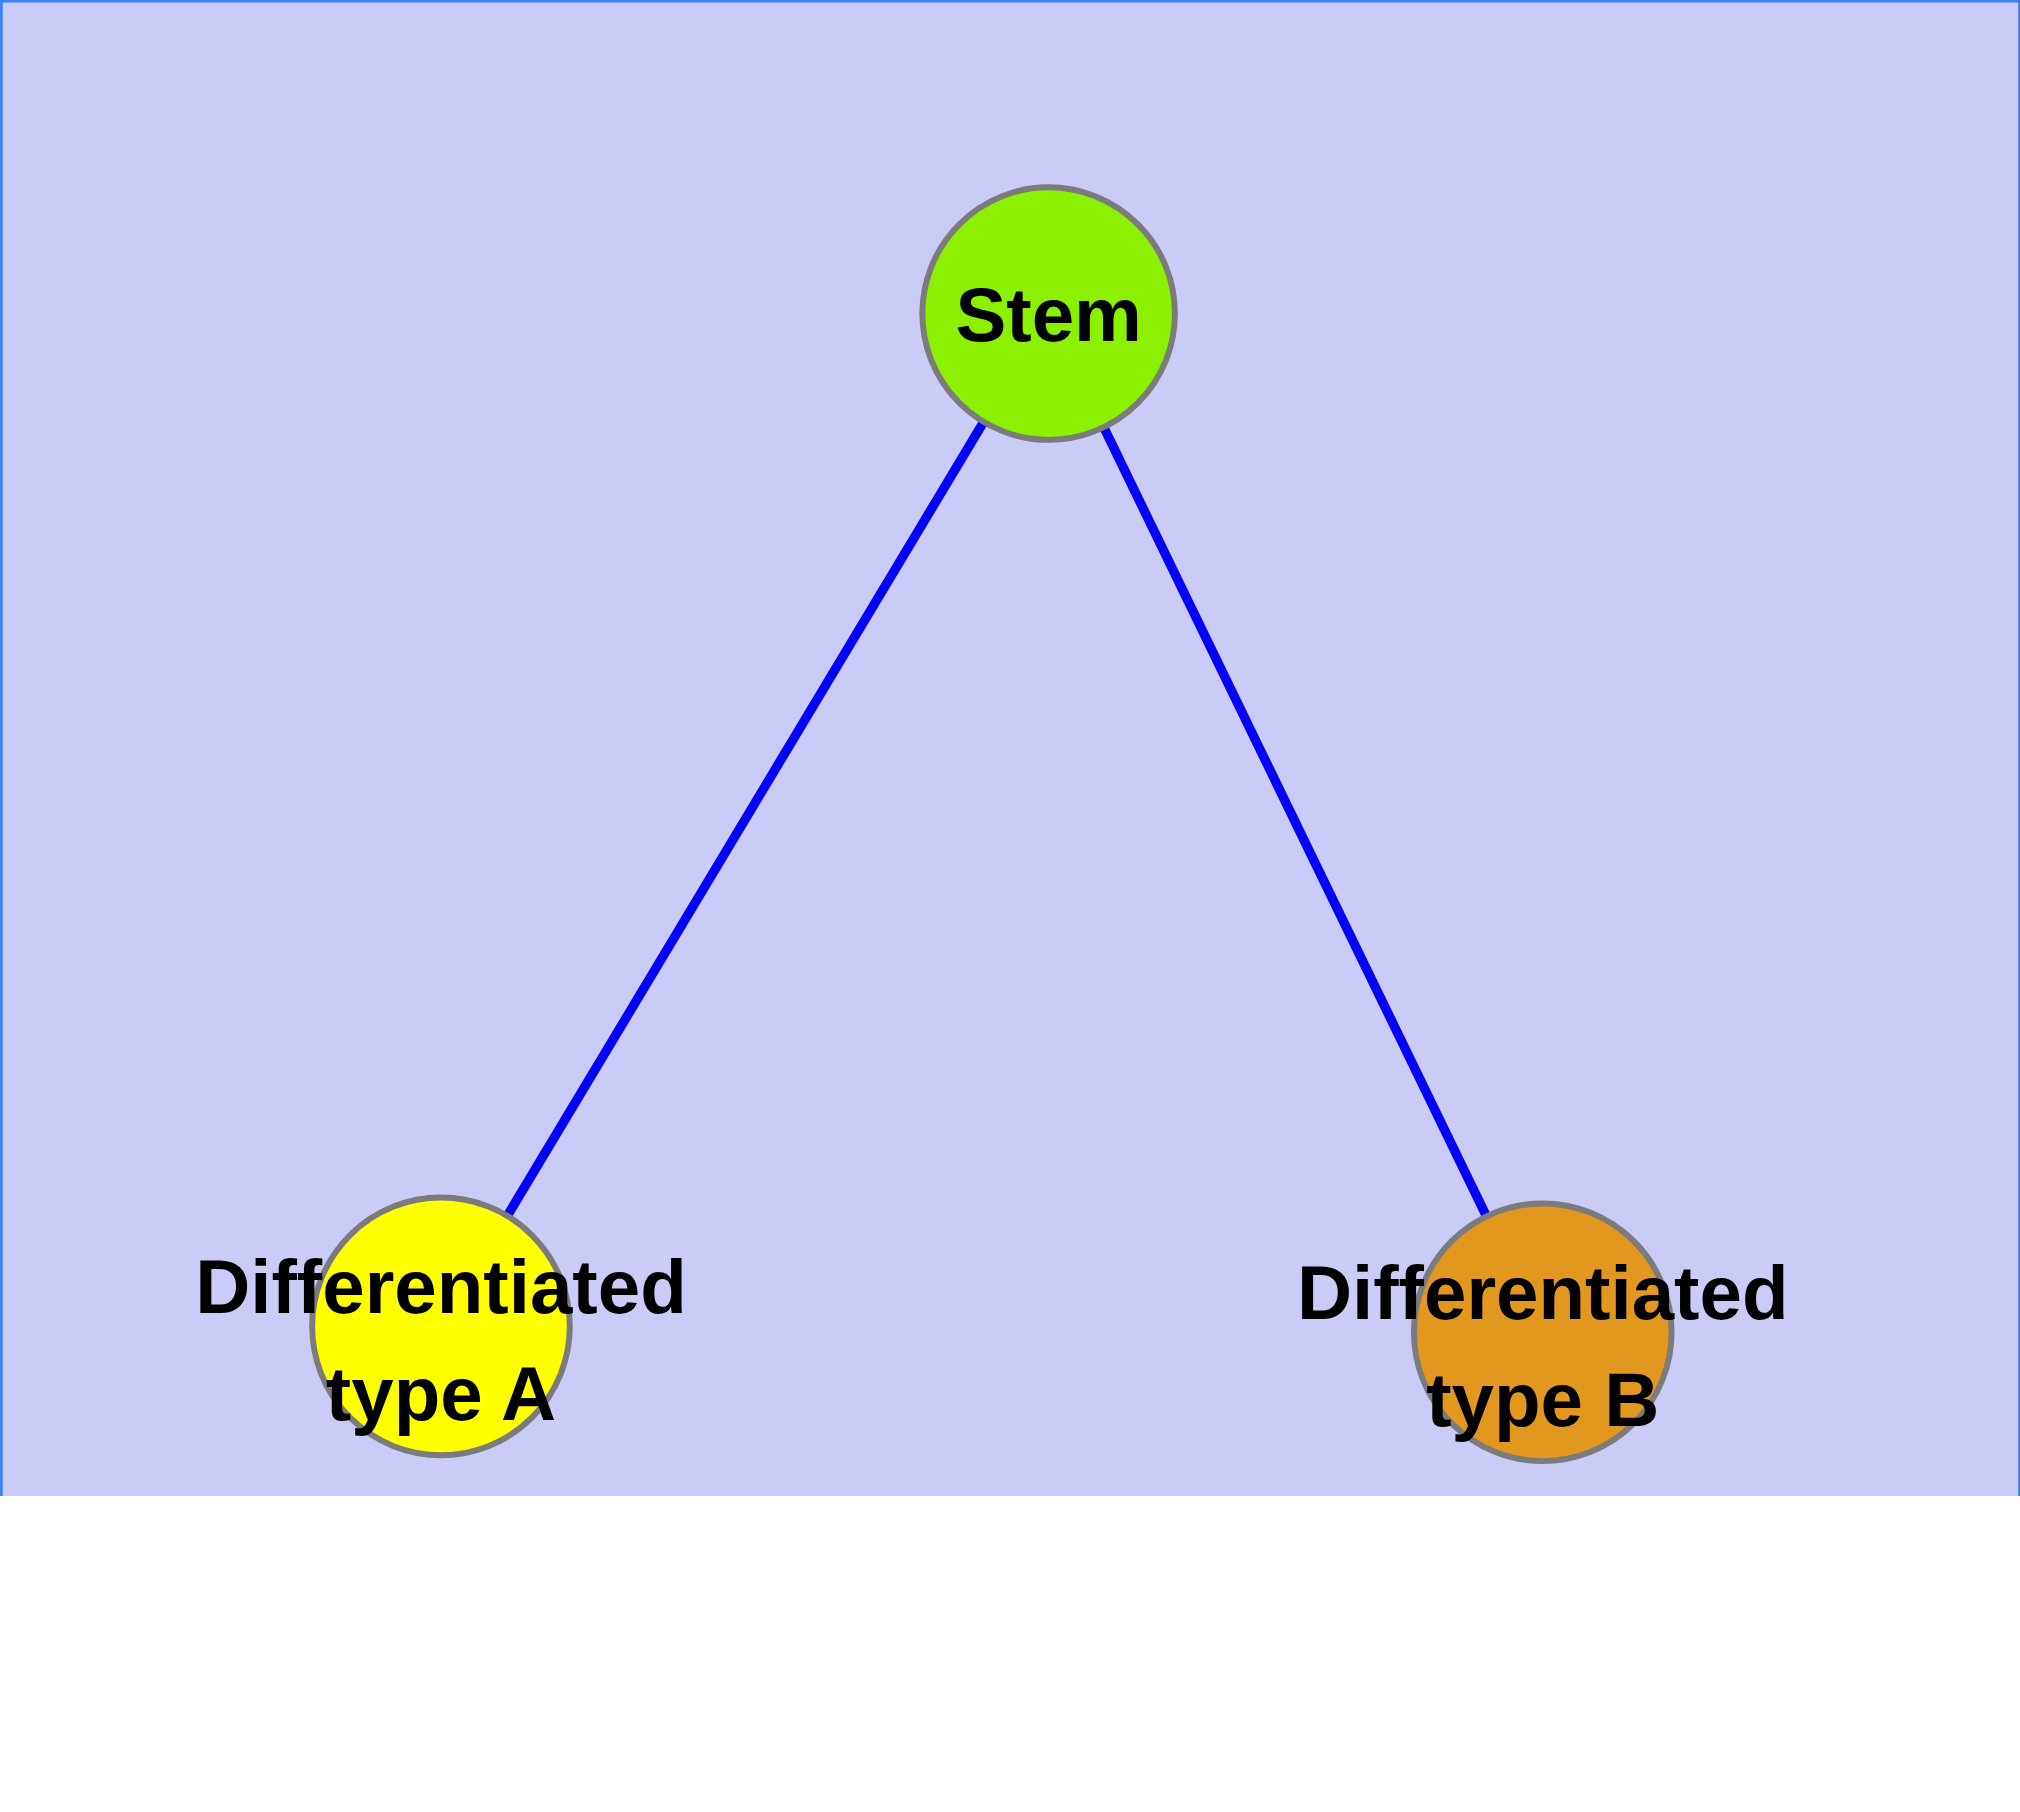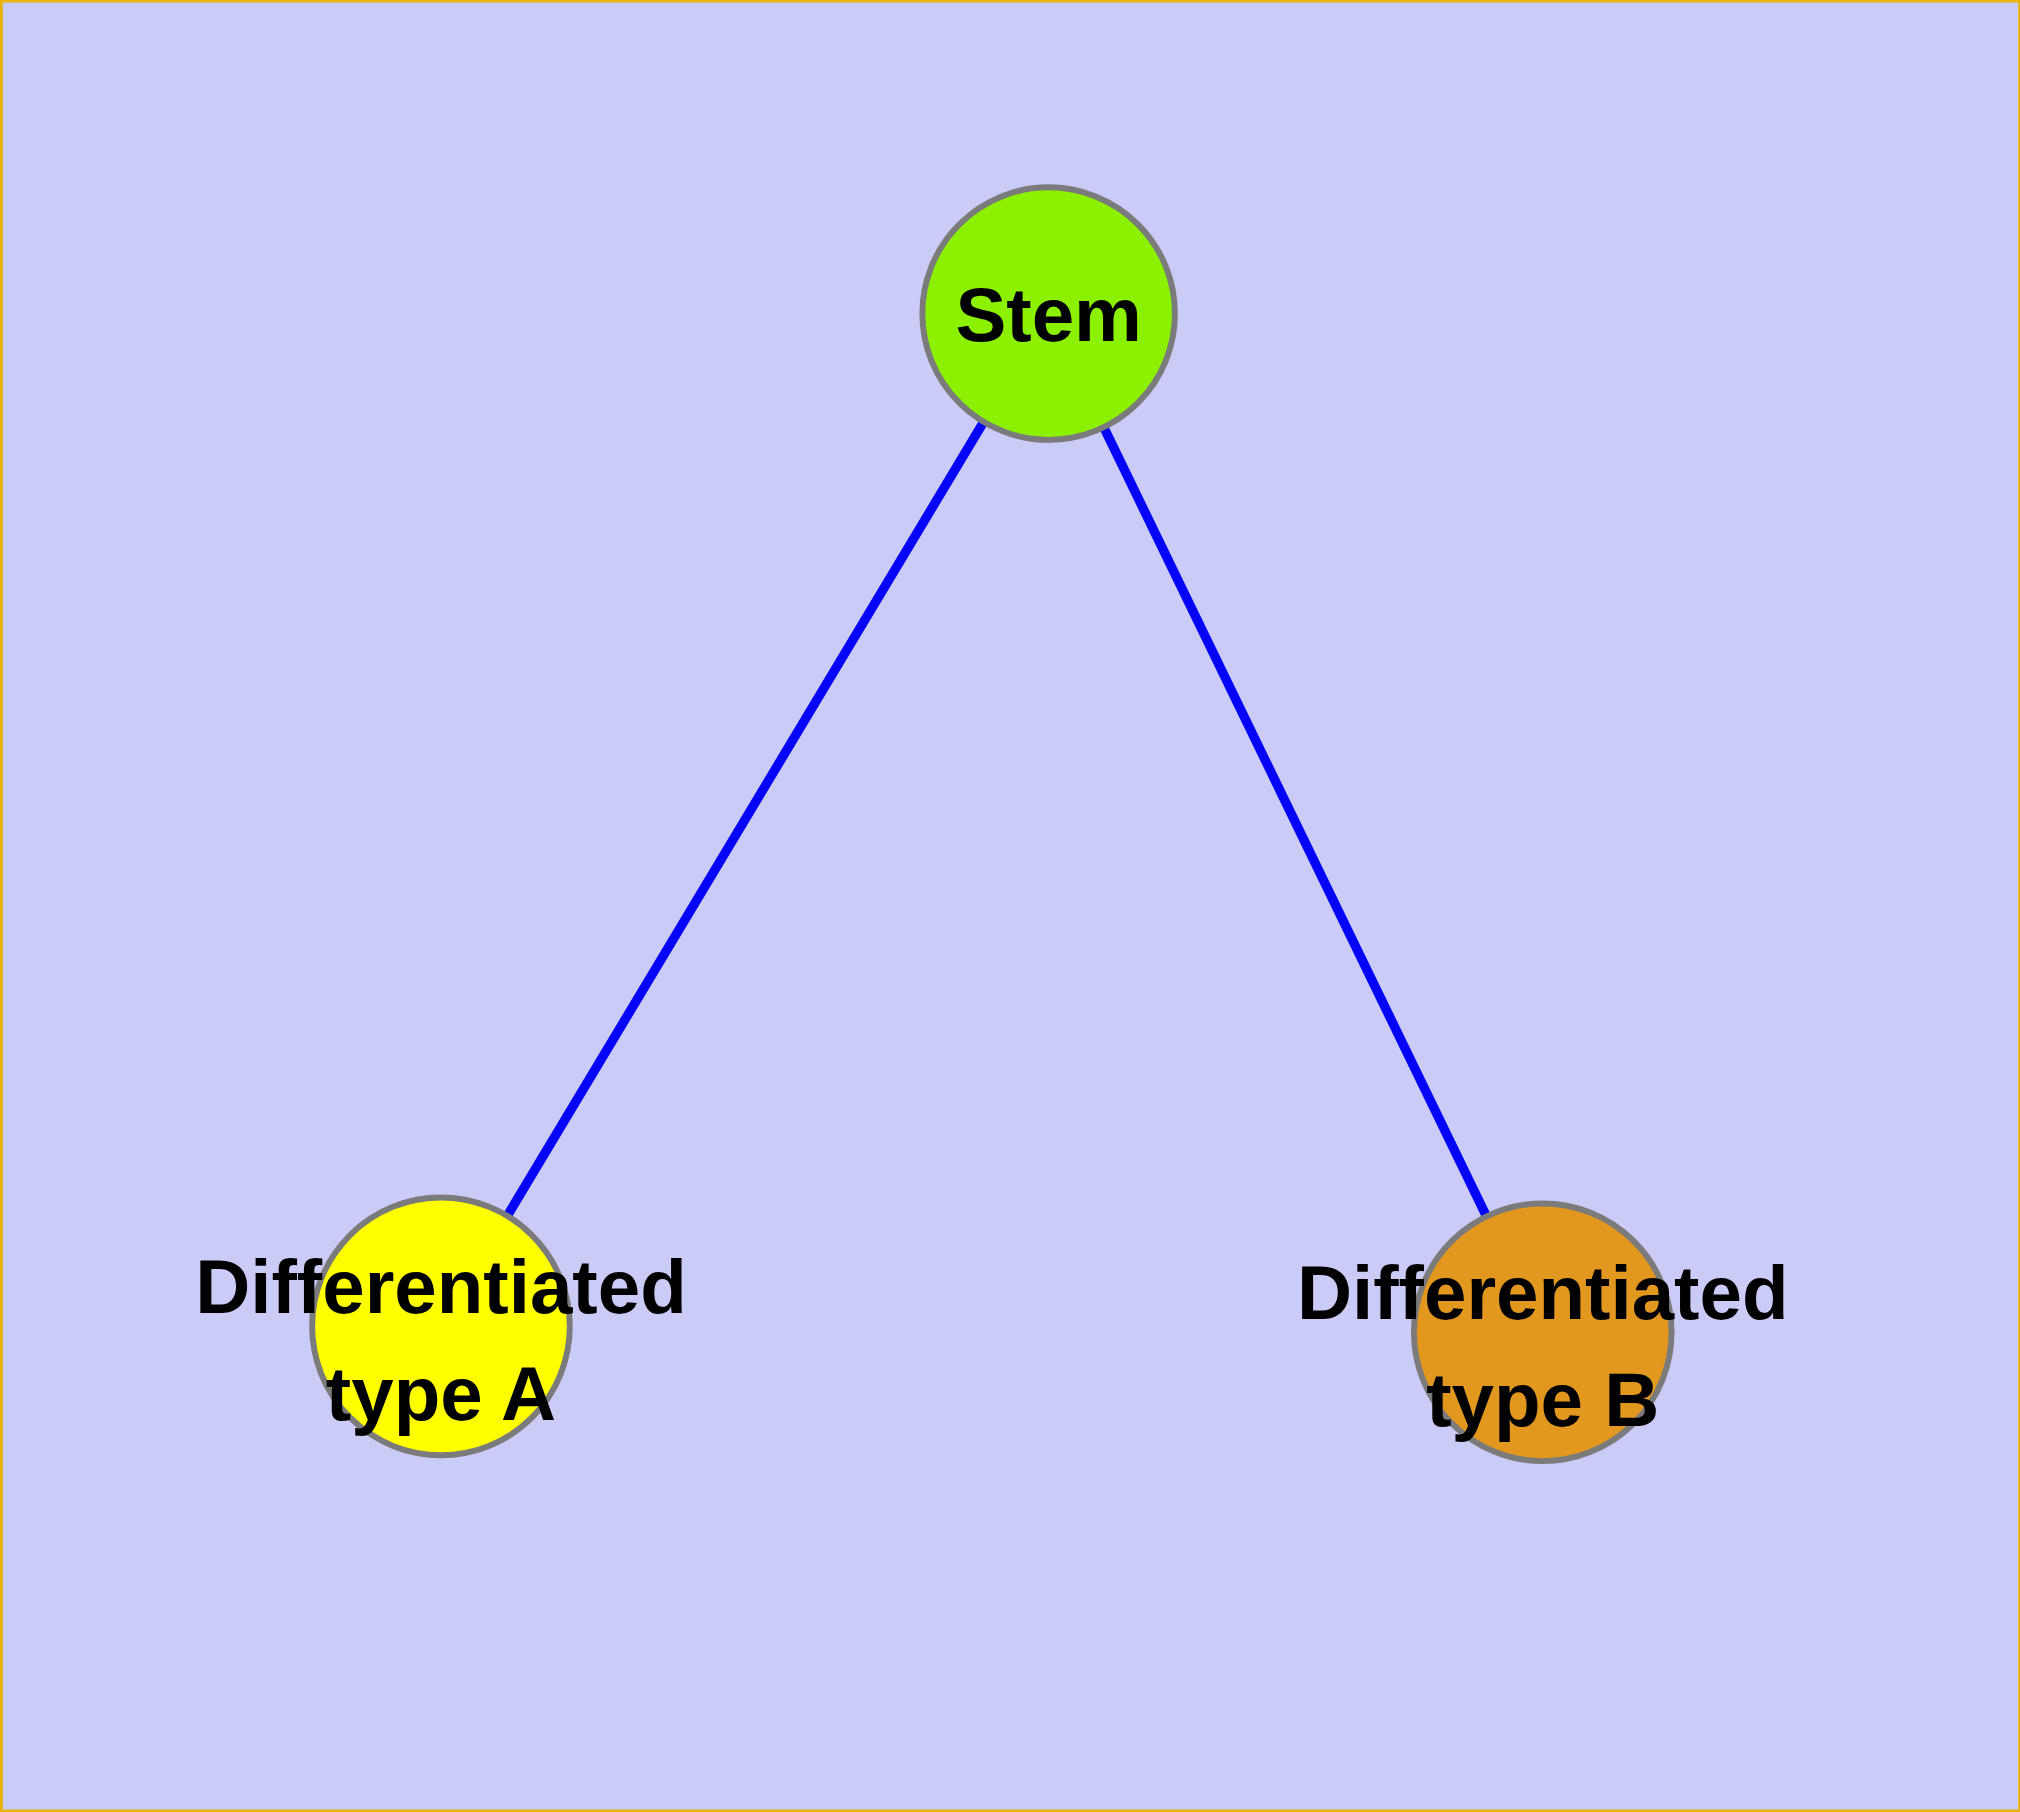--- a/index.html
+++ b/index.html
@@ -3,22 +3,22 @@
 <meta charset="utf-8">
 <style>
   html, body {
     margin: 0;
     padding: 0;
     background: #ffffff;
   }
   #stage {
     position: relative;
     width: 2021px;
-    height: 1812px;
-    background: #eab308;
+    height: 1496px;
+    background: #3b82f6;
     overflow: hidden;
   }
   #graph {
     position: absolute;
     left: 0;
     top: 0;
     width: 2021px;
     height: 1812px;
     display: block;
   }

